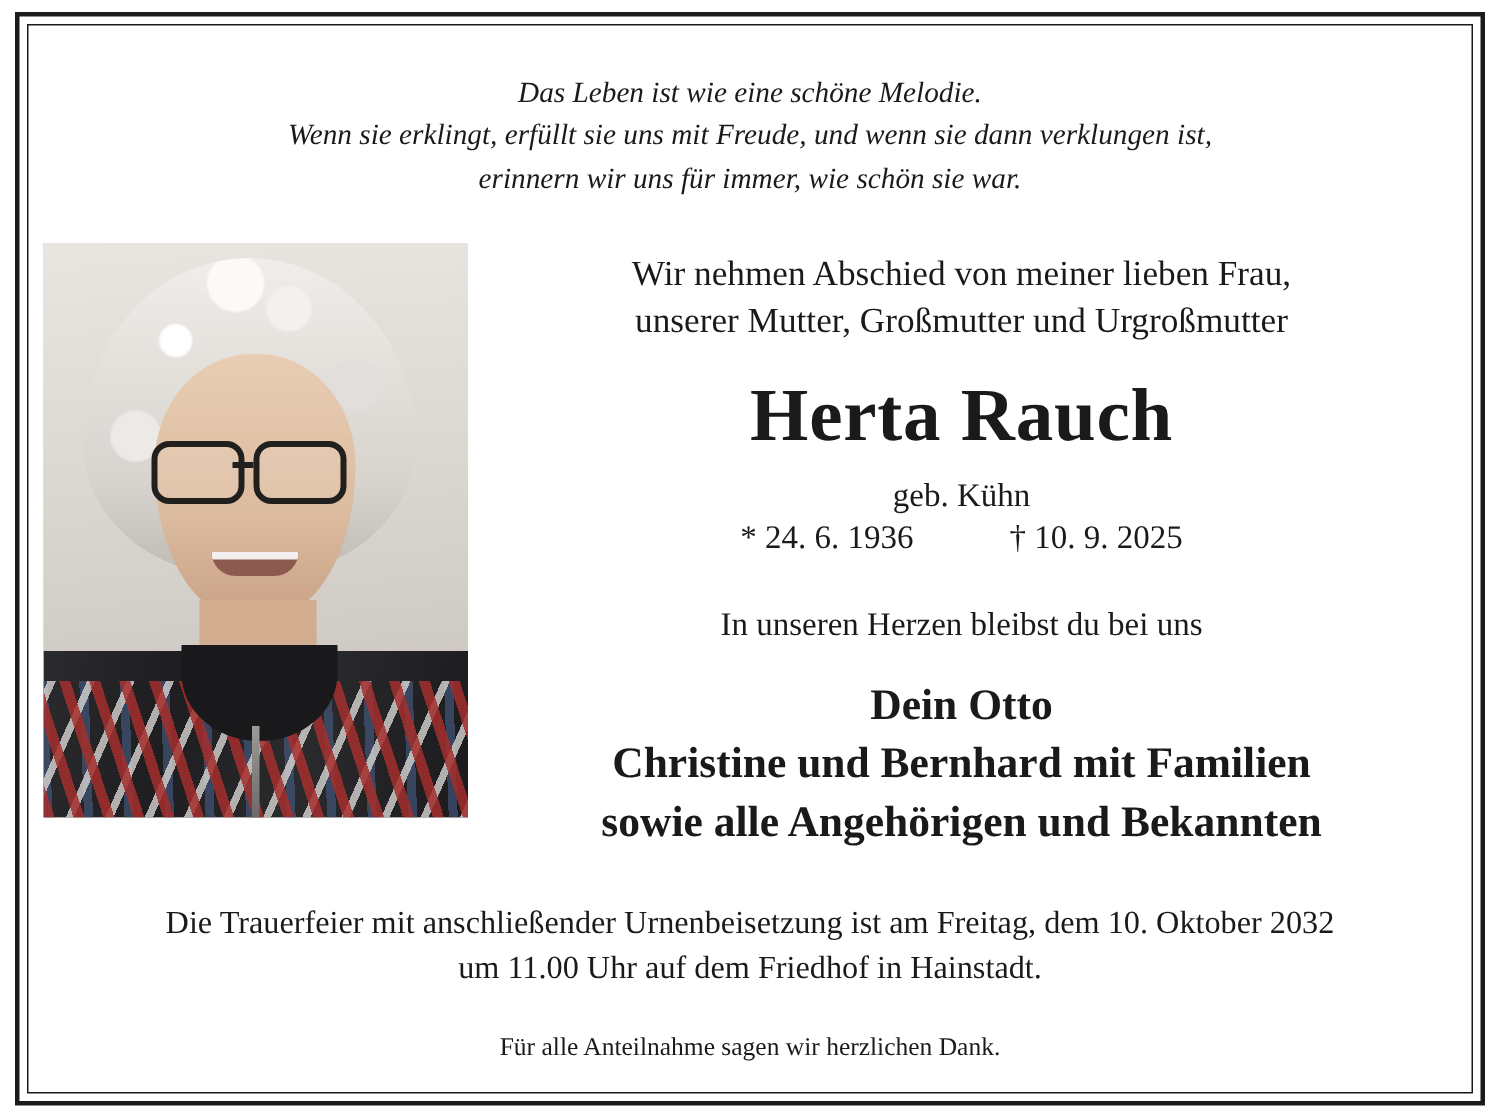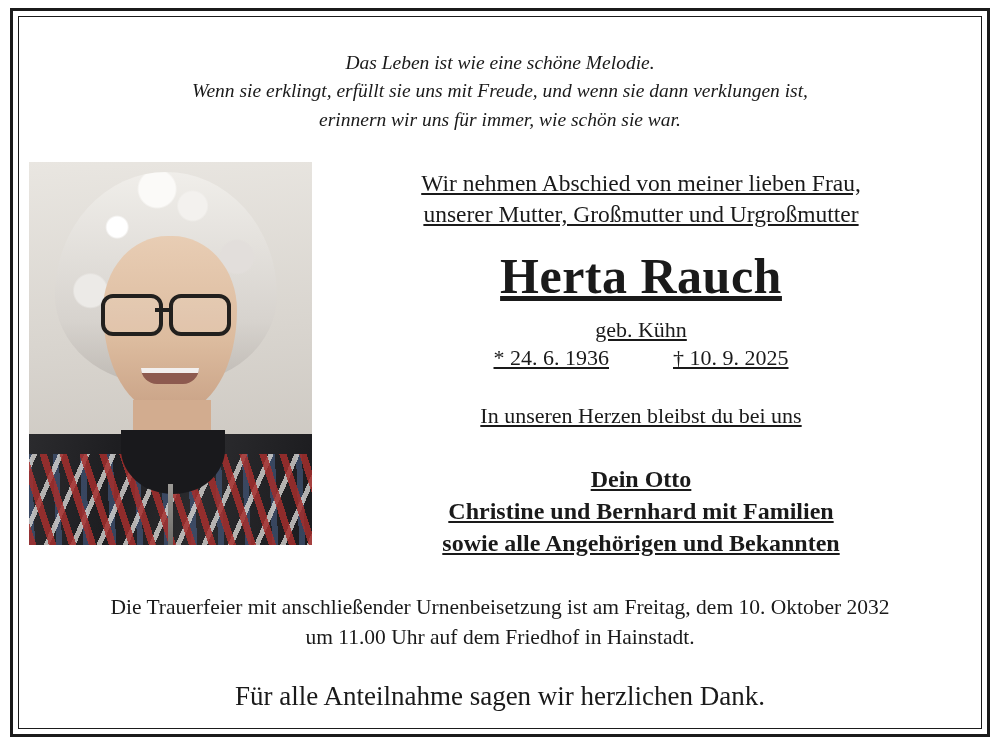--- a/index.html
+++ b/index.html
@@ -63,21 +63,20 @@
     display: block;
     white-space: nowrap;
   }
 
   
   .middle {
     display: flex;
     flex-direction: row;
     align-items: flex-start;
     margin-top: 28px;
-    text-decoration: underline;
   }
   .portrait-wrap {
     width: 290px;
     flex: 0 0 290px;
     display: flex;
     justify-content: center;
     padding-left: 6px;
     box-sizing: border-box;
   }
   .portrait {
@@ -225,38 +224,38 @@
     font-size: 22px;
     display: flex;
     justify-content: center;
     gap: 64px;
   }
   .memory {
     font-size: 22px;
     margin-top: 32px;
   }
   .family {
-    margin-top: 34px;
+    margin-top: 22px;
     font-weight: bold;
-    font-size: 24px;
+    font-size: 29px;
     line-height: 1.34;
   }
   .family .line { display: block; white-space: nowrap; }
 
   
   .bottom {
     text-align: center;
     margin-top: 34px;
     font-size: 21.5px;
     line-height: 1.36;
   }
   .bottom .line { display: block; }
   .thanks {
     margin-top: 26px;
-    font-size: 27px;
+    font-size: 17px;
   }
 </style>
 </head>
 <body>
 
 <div class="page">
   <div class="frame-outer"></div>
   <div class="frame-inner"></div>
 
   <div class="content">

